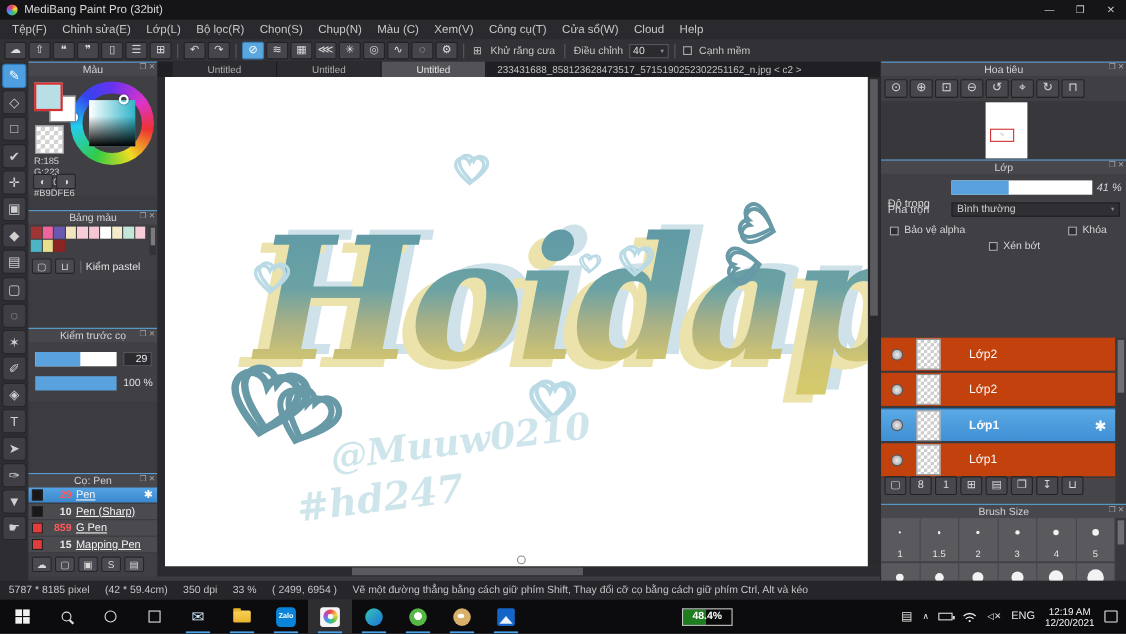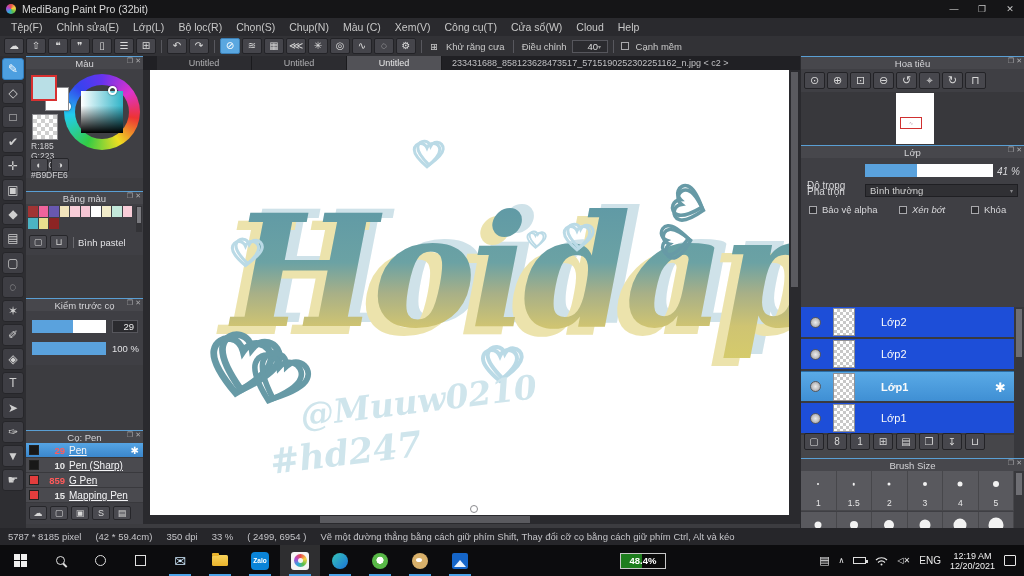--- a/index.html
+++ b/index.html
@@ -18,21 +18,21 @@
   .menubar{left:0;top:18px;width:1024px;height:18px;background:#2a2a2e;display:flex;align-items:center;padding-left:4px;}
   .mitem{font-size:10.5px;color:#c8c8c8;padding:0 7px;line-height:18px;}
   .toolbar{left:0;top:36px;width:1024px;height:20px;background:#323236;display:flex;align-items:center;padding-left:4px;gap:2px;}
   .tbtn{width:20px;height:16px;background:#45454b;border:1px solid #232327;border-radius:2px;color:#dcdcdc;
         font-size:10px;line-height:14px;text-align:center;flex:none;}
   .tbtn.on{background:#5aa7e0;border-color:#3b7fb5;color:#fff;}
   .tsep{width:1px;height:13px;background:#58585e;margin:0 3px;flex:none;}
   .tlabel{font-size:9.5px;color:#c8c8c8;margin:0 3px;white-space:nowrap;}
   .cbx{width:8px;height:8px;border:1px solid #a8a8ac;background:#2e2e32;flex:none;margin:0 2px;}
   .dd{width:36px;height:13px;background:#2b2b2f;border:1px solid #56565c;color:#ddd;font-size:9.5px;
-      display:flex;align-items:center;padding:0 15px;justify-content:space-between;}
+      display:flex;align-items:center;padding:0 3px;justify-content:space-between;}
   .dd::after{content:"▾";font-size:6px;color:#999;}
 
   
   .toolstrip{left:0;top:56px;width:26px;height:472px;background:#2e2e32;display:flex;flex-direction:column;
              align-items:center;padding-top:2px;gap:2.2px;}
   .tool{width:22px;height:22px;border-radius:3px;background:#3e3e44;border:1px solid #26262a;color:#cfcfcf;
         font-size:12px;line-height:20px;text-align:center;flex:none;}
   .tool.sel{background:#4d9fe0;border-color:#2f7cbe;color:#fff;}
 
   
@@ -106,21 +106,21 @@
   .navview{position:absolute;left:4px;top:24px;width:22px;height:12px;border:1px solid #d03030;color:#b9a;font-size:5px;
            display:flex;align-items:center;justify-content:center;overflow:hidden;}
 
   
   .lrow-label{position:absolute;font-size:10px;color:#d6d6d9;}
   .blenddd{position:absolute;height:13px;background:#303034;border:1px solid #1f1f23;color:#cfcfcf;font-size:9.5px;
            display:flex;align-items:center;padding:0 4px;justify-content:space-between;}
   .blenddd::after{content:"▾";font-size:6px;color:#8a8a8e;}
   .lcheck{position:absolute;display:flex;align-items:center;gap:3px;font-size:9.5px;color:#d8d8db;}
   .layerlist{position:absolute;left:0;top:162px;width:213px;height:212px;background:#46464a;}
-  .lyr{height:32px;background:#1d4ed8;border-bottom:2px solid #3a3a3e;display:flex;align-items:center;position:relative;}
+  .lyr{height:32px;background:#c2410c;border-bottom:2px solid #3a3a3e;display:flex;align-items:center;position:relative;}
   .lyr.sel{background:linear-gradient(#5aaae6,#3f8fd4);border-top:1px solid #2b6ea8;}
   .eye{width:11px;height:11px;border-radius:50%;background:radial-gradient(#ececec,#9a9a9e);border:1px solid #58585c;margin-left:9px;flex:none;}
   .lthumb{width:22px;height:28px;margin-left:12px;flex:none;border:1px solid #909094;}
   .lname{margin-left:26px;font-size:11px;color:#fafafa;}
   .lyr.sel .lname{font-weight:bold;}
   .lgear{position:absolute;right:8px;top:8px;color:#fff;font-size:13px;}
   .llscroll{position:absolute;right:0;top:162px;width:10px;height:212px;background:#38383c;}
   .llscroll i{display:block;margin:2px 2px;height:48px;background:#6e6e73;}
   .lbtns{position:absolute;left:3px;top:288px;display:flex;gap:3px;}
   .lbtn{width:20px;height:17px;background:#47474d;border:1px solid #232327;border-radius:2px;color:#d8d8d8;
@@ -326,21 +326,21 @@
         <span class="pswatch" style="background: rgb(76, 180, 196);"></span>
         <span class="pswatch" style="background: rgb(232, 223, 142);"></span>
         <span class="pswatch" style="background: rgb(140, 36, 36);"></span>
       </div>
       <div class="abs palscroll">
           <i></i>
         </div>
       <div class="abs palbtns">
         <span class="sbtn">▢</span>
         <span class="sbtn">⊔</span>
-        <span class="pallabel">Bình pastel</span>
+        <span class="pallabel">Kiểm pastel</span>
       </div>
     </div>
 
 
     <div class="panel" style="top:242px;height:67px;">
       <div class="ptitle">
         <span class="pt">Kiểm trước cọ</span>
         <span class="picn">
             <i>❐</i>
             <i>✕</i>
@@ -491,21 +491,21 @@
         </div>
       <span class="lrow-label" style="left:196px;top:21px;font-style:italic;">41 %</span>
       <span class="lrow-label" style="left:6px;top:41px;">Pha trộn</span>
       <div class="blenddd" style="left:64px;top:39px;width:153px;">
           <span>Bình thường</span>
         </div>
       <span class="lcheck" style="left:6px;top:59px;">
           <span class="cbx"></span>
           <span>Bảo vệ alpha</span>
         </span>
-      <span class="lcheck" style="left:96px;top:59px;font-style:italic;">
+      <span class="lcheck" style="left:96px;top:73px;">
           <span class="cbx"></span>
           <span>Xén bớt</span>
         </span>
       <span class="lcheck" style="left:168px;top:59px;">
           <span class="cbx"></span>
           <span>Khóa</span>
         </span>
       <div class="layerlist">
         <div class="lyr">
           <span class="eye"></span>

